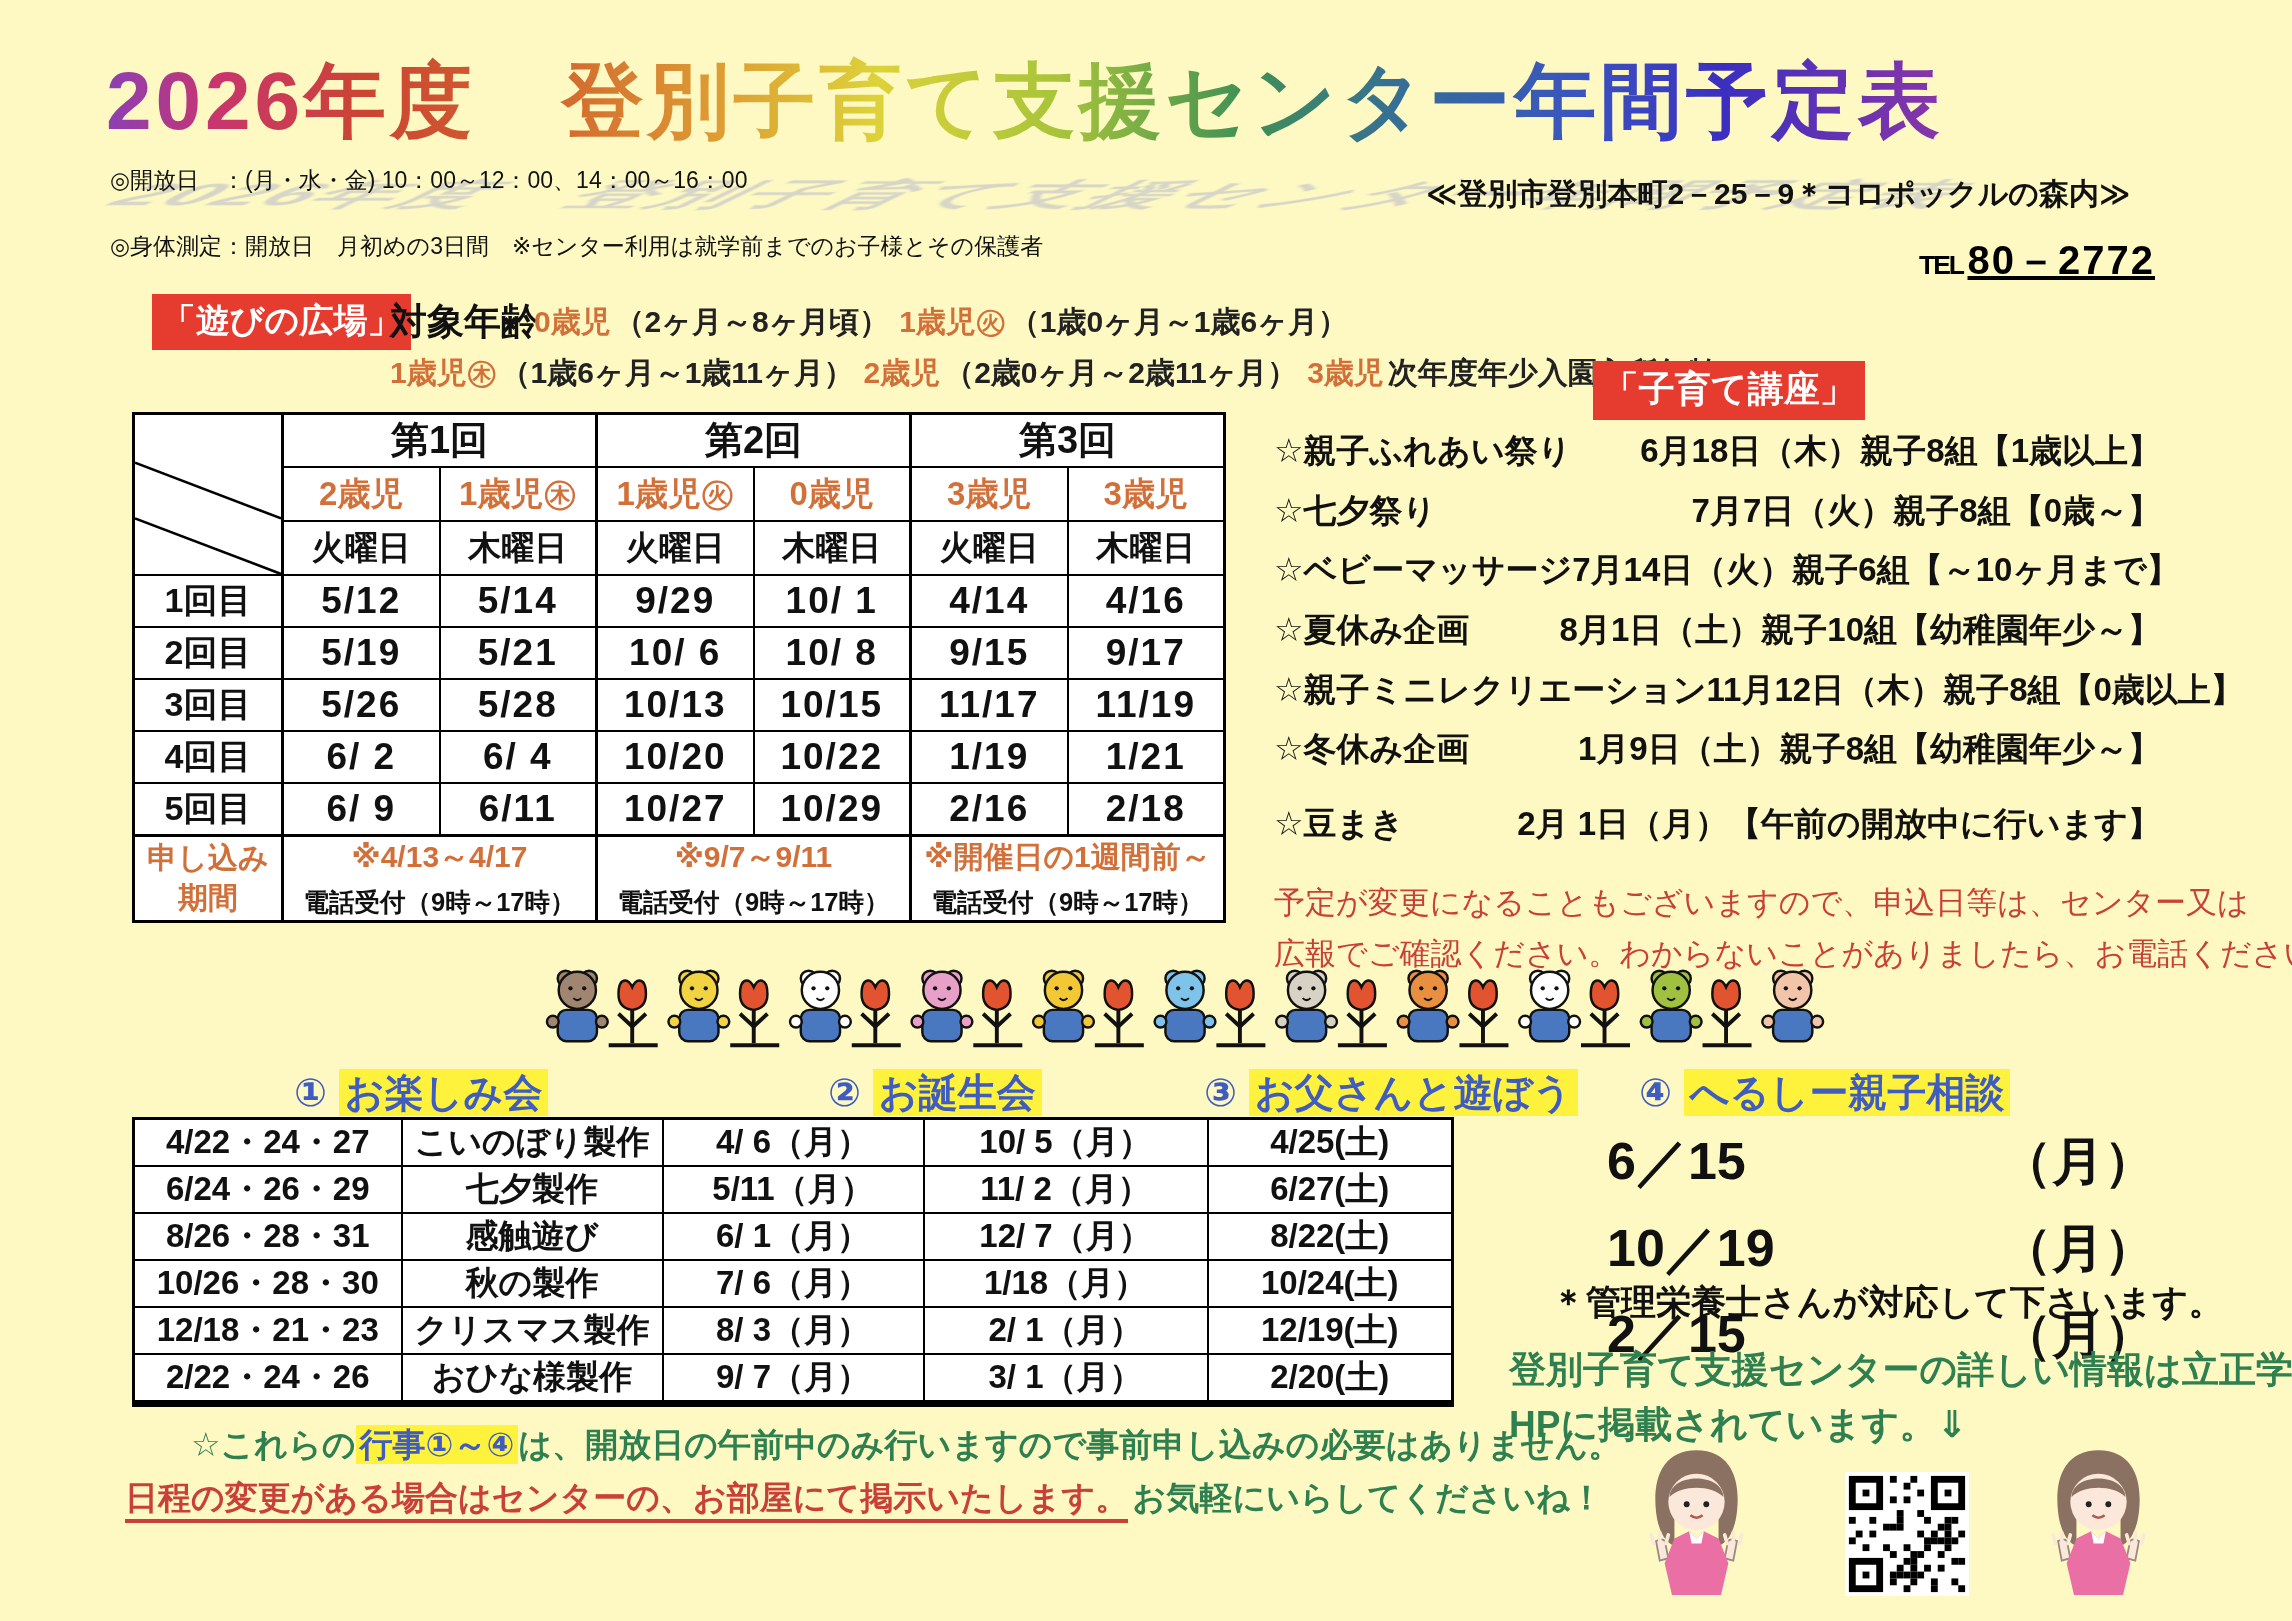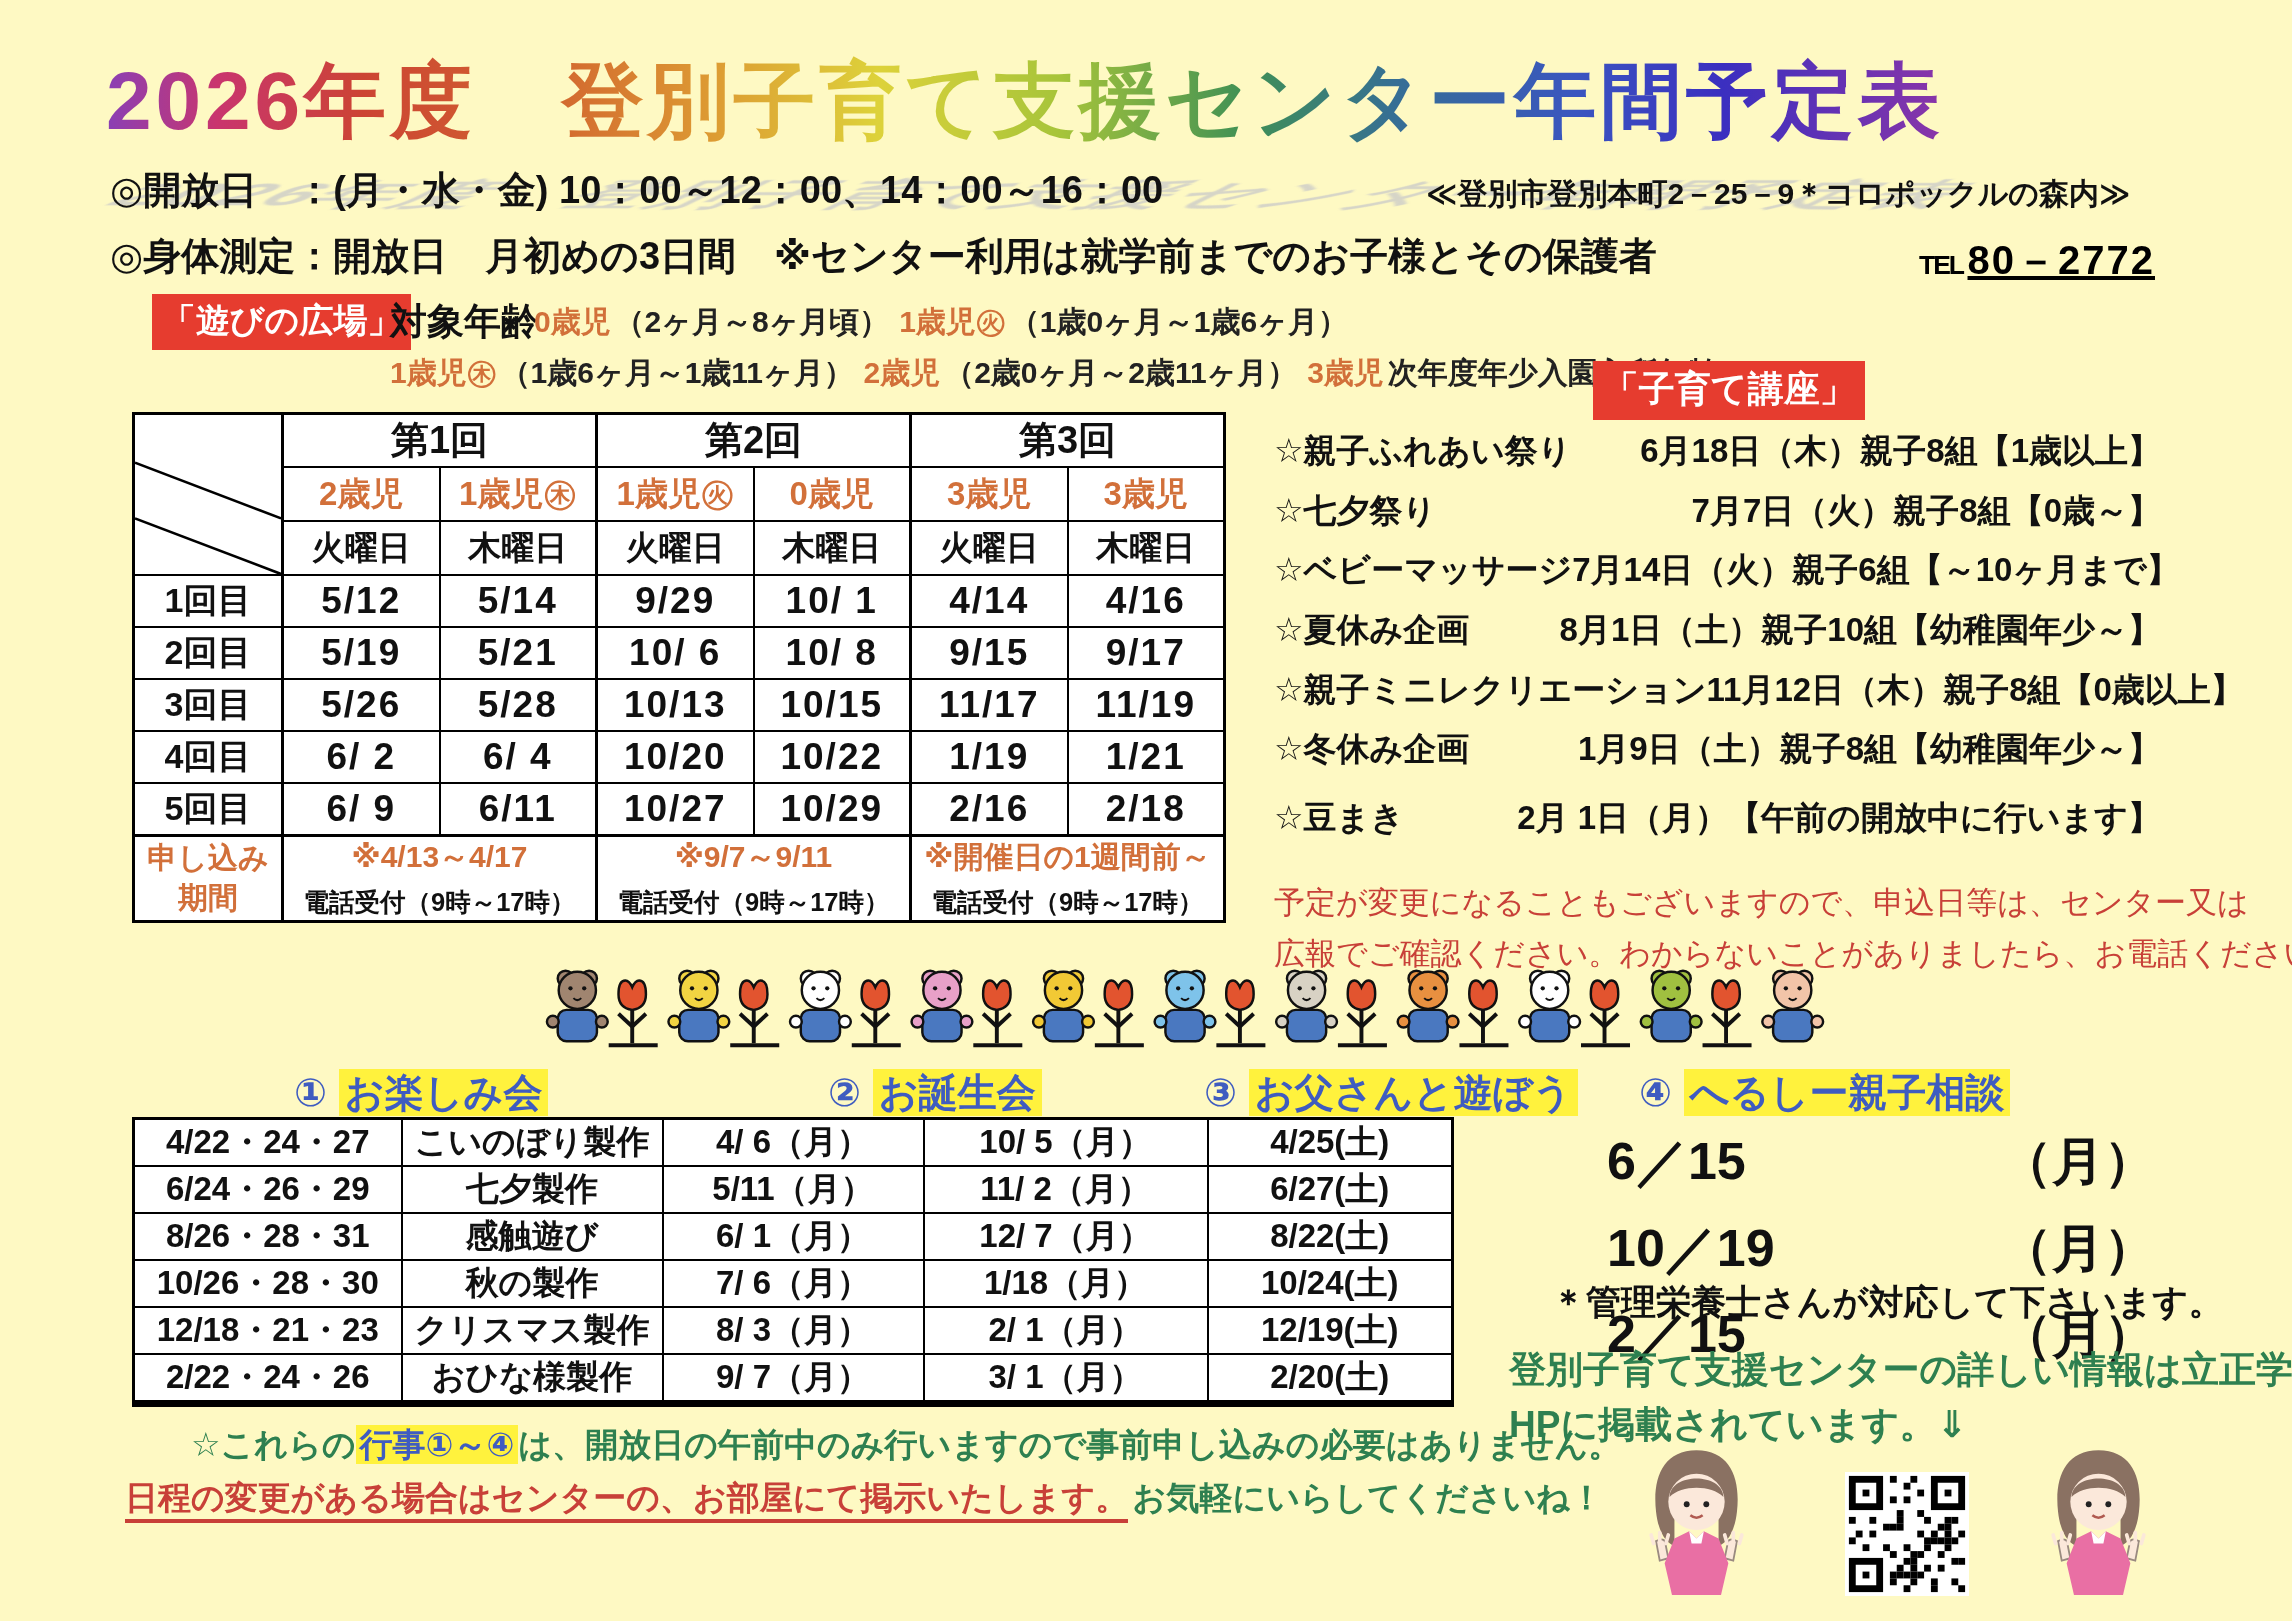--- a/index.html
+++ b/index.html
@@ -19,21 +19,21 @@
       #3b2fc0 88%,#8a35a8 100%);
     -webkit-background-clip:text; background-clip:text; color:transparent;
   }
   .title-shadow{
     font-size:82px; font-weight:bold; letter-spacing:3.9px; white-space:nowrap;
     color:#c9c9c9; opacity:.75; filter:blur(1.5px);
     transform:translate(-25.5px,45px) scaleY(.38) skewX(-38deg);
     transform-origin:left bottom;
   }
 
-  .info-line{font-size:38px; font-weight:bold; color:#111; white-space:nowrap;text-align:right;}
+  .info-line{font-size:23px; font-weight:normal; color:#111; white-space:nowrap;text-align:right;}
   .addr{font-size:30px; font-weight:bold; color:#111; white-space:nowrap;}
   .tel-label{font-size:26.5px;font-weight:bold;letter-spacing:-2px;}
   .tel-num{font-size:40px;font-weight:bold;text-decoration:underline;letter-spacing:2px;}
 
   .red-badge{
     background:#e63c2f; color:#fff; font-weight:bold; font-size:34px;
     padding:3.9px 9.8px 5.9px 9.8px; white-space:nowrap;
   }
   .taisho{font-size:37px;font-weight:bold;color:#111;}
   .age-line{font-size:30px;font-weight:bold;white-space:nowrap;}
@@ -226,21 +226,21 @@
        <span class="kouza-detail">7月14日（火）親子6組【～10ヶ月まで】</span>
      </div>
       <div class="kouza-row" style="margin-bottom:14.7px">
        <span class="kouza-name">☆夏休み企画</span>
        <span class="kouza-detail">8月1日（土）親子10組【幼稚園年少～】</span>
      </div>
       <div class="kouza-row" style="margin-bottom:14.7px">
        <span class="kouza-name">☆親子ミニレクリエーション</span>
        <span class="kouza-detail">11月12日（木）親子8組【0歳以上】</span>
      </div>
-      <div class="kouza-row" style="margin-bottom:24px">
+      <div class="kouza-row" style="margin-bottom:30px">
        <span class="kouza-name">☆冬休み企画</span>
        <span class="kouza-detail">1月9日（土）親子8組【幼稚園年少～】</span>
      </div>
       <div class="kouza-row" style="margin-bottom:14.7px">
        <span class="kouza-name">☆豆まき</span>
        <span class="kouza-detail">2月 1日（月）【午前の開放中に行います】</span>
      </div>
     </div>
   <div class="abs red-note" style="left:1274px; top:882px;">予定が変更になることもございますので、申込日等は、センター又は</div>
   <div class="abs red-note" style="left:1274px; top:933px;">広報でご確認ください。わからないことがありましたら、お電話ください！</div>

